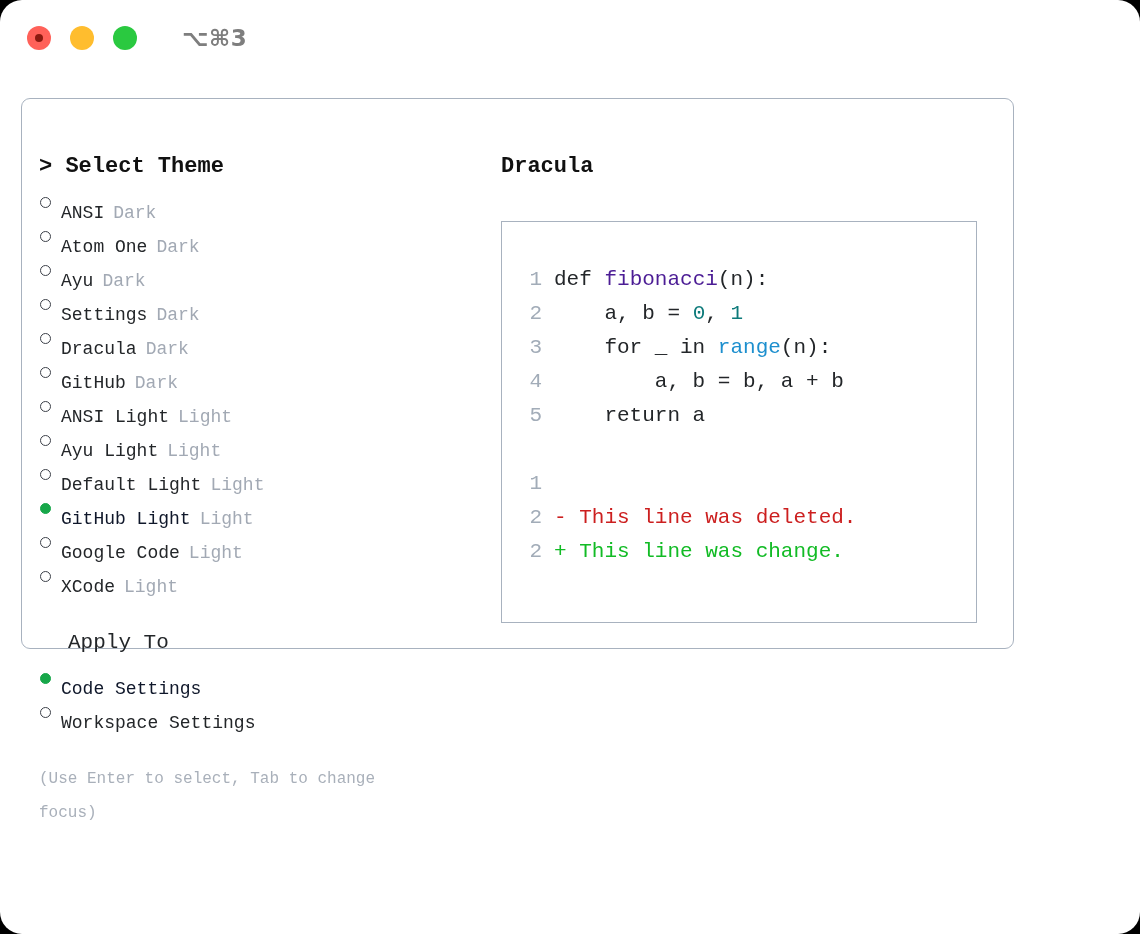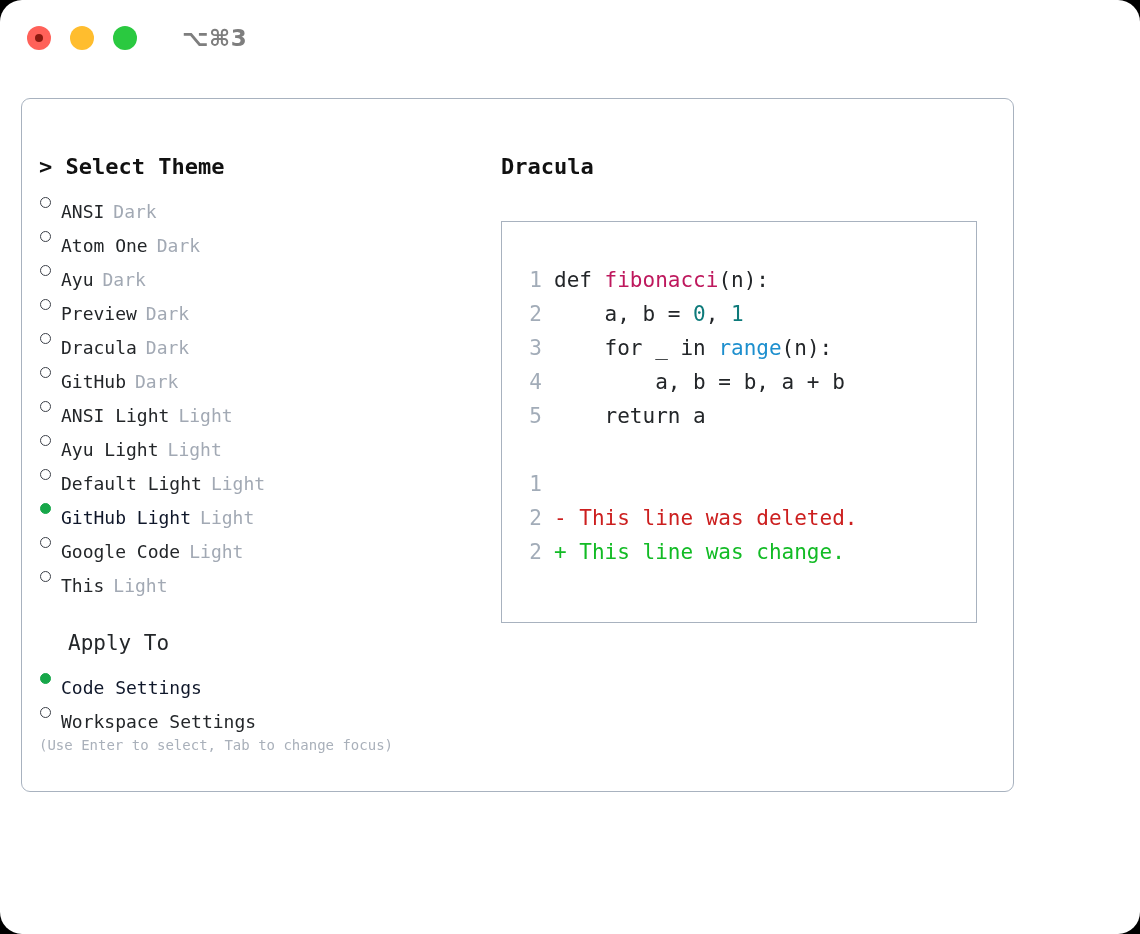--- a/index.html
+++ b/index.html
@@ -70,25 +70,26 @@
     font-family: "DejaVu Sans", sans-serif;
     letter-spacing: 0.5px;
   }
 
   
   .panel {
     position: absolute;
     left: 21px;
     top: 98px;
     width: 993px;
-    height: 694px;
+    height: 551px;
     border: 1px solid #a8b2bf;
     border-radius: 9px;
     box-sizing: border-box;
     background: #ffffff;
+    font-family: Liberation Mono, monospace;
   }
 
   .panel-inner {
     position: absolute;
     left: 0; top: 0;
     width: 100%; height: 100%;
   }
 
   
   .left-col {
@@ -149,24 +150,25 @@
     line-height: 34px;
     height: 34px;
     padding-left: 29px;
     white-space: pre;
   }
 
   .spacer-row { height: 34px; }
 
   .hint {
     color: #a9b0ba;
-    font-size: 14px;
+    font-size: 16px;
     line-height: 34px;
     width: 400px;
     white-space: pre-wrap;
+    margin-top: 34px;
   }
 
   
   .right-col {
     position: absolute;
     left: 479px;
     top: 51px;
     width: 490px;
   }
 
@@ -197,21 +199,21 @@
   }
   .lineno {
     color: #a2acb8;
     width: 22px;
     flex: 0 0 22px;
     text-align: right;
     margin-right: 12px;
   }
   .code-text { color: #232629; }
 
-  .tok-fn   { color: #be185d; }
+  .tok-fn   { color: #4c1d95; }
   .tok-num  { color: #0d7a7a; }
   .tok-blue { color: #1d8fce; }
 
   .diff-gap { height: 34px; }
 
   .diff-ctx  { color: #8c939d; }
   .diff-del  { color: #cc1f1f; }
   .diff-add  { color: #12bb25; }
 </style>
 </head>
@@ -232,29 +234,29 @@
     <div class="panel-inner">
 
       <div class="left-col">
 
         <div class="section-header">&gt; Select Theme</div>
 
         <div class="theme-list" id="theme-list">
             <div class="list-row"><span class="bullet"></span><span class="item-name">ANSI</span><span class="item-cat">Dark</span></div>
             <div class="list-row"><span class="bullet"></span><span class="item-name">Atom One</span><span class="item-cat">Dark</span></div>
             <div class="list-row"><span class="bullet"></span><span class="item-name">Ayu</span><span class="item-cat">Dark</span></div>
-            <div class="list-row"><span class="bullet"></span><span class="item-name">Preview</span><span class="item-cat">Dark</span></div>
+            <div class="list-row"><span class="bullet"></span><span class="item-name">Settings</span><span class="item-cat">Dark</span></div>
             <div class="list-row"><span class="bullet"></span><span class="item-name">Dracula</span><span class="item-cat">Dark</span></div>
             <div class="list-row"><span class="bullet"></span><span class="item-name">GitHub</span><span class="item-cat">Dark</span></div>
             <div class="list-row"><span class="bullet"></span><span class="item-name">ANSI Light</span><span class="item-cat">Light</span></div>
             <div class="list-row"><span class="bullet"></span><span class="item-name">Ayu Light</span><span class="item-cat">Light</span></div>
             <div class="list-row"><span class="bullet"></span><span class="item-name">Default Light</span><span class="item-cat">Light</span></div>
             <div class="list-row selected"><span class="bullet"></span><span class="item-name">GitHub Light</span><span class="item-cat">Light</span></div>
             <div class="list-row"><span class="bullet"></span><span class="item-name">Google Code</span><span class="item-cat">Light</span></div>
-            <div class="list-row"><span class="bullet"></span><span class="item-name">This</span><span class="item-cat">Light</span></div>
+            <div class="list-row"><span class="bullet"></span><span class="item-name">XCode</span><span class="item-cat">Light</span></div>
           </div>
 
         <div class="spacer-row"></div>
 
         <div class="apply-header">Apply To</div>
 
         <div id="apply-list">
             <div class="list-row selected"><span class="bullet"></span><span class="item-name">Code Settings</span></div>
             <div class="list-row"><span class="bullet"></span><span class="item-name">Workspace Settings</span></div>
           </div>

